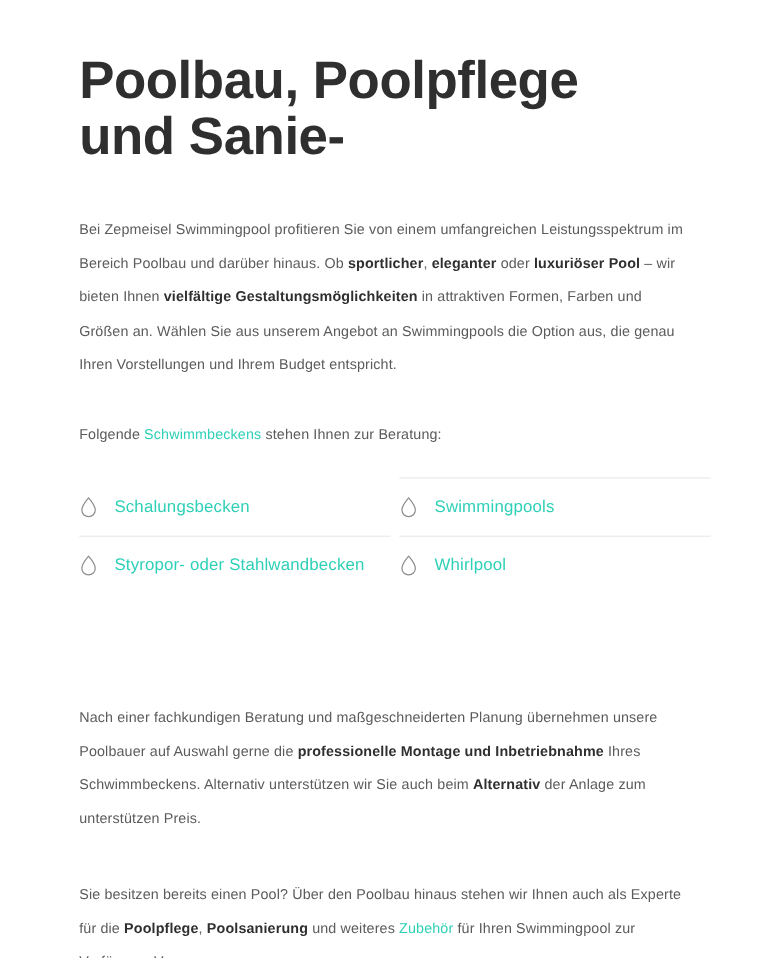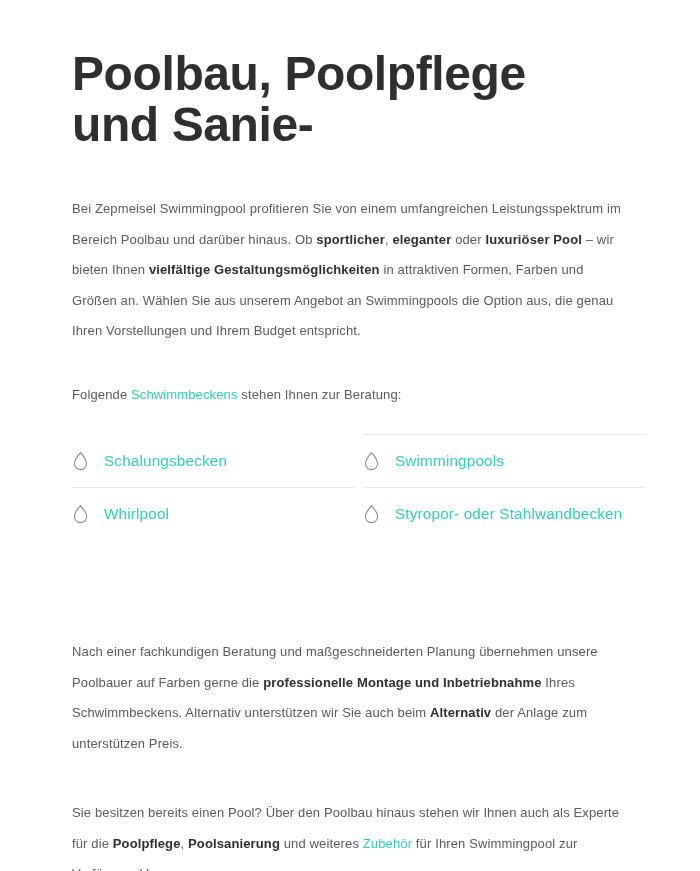--- a/index.html
+++ b/index.html
@@ -120,28 +120,28 @@
       <div class="system-cell has-rule">
         <svg viewBox="0 0 17 21" class="droplet-icon">
           <path d="M8.5 1.6 C8.5 1.6 2.1 9.0 2.1 13.3 C2.1 16.9 4.95 19.6 8.5 19.6 C12.05 19.6 14.9 16.9 14.9 13.3 C14.9 9.0 8.5 1.6 8.5 1.6 Z" fill="none" stroke="#8c8c8c" stroke-width="1.15" stroke-linejoin="round"></path>
         </svg>
         <a href="#" class="system-label link">Swimmingpools</a>
       </div>
       <div class="system-cell has-rule">
         <svg viewBox="0 0 17 21" class="droplet-icon">
           <path d="M8.5 1.6 C8.5 1.6 2.1 9.0 2.1 13.3 C2.1 16.9 4.95 19.6 8.5 19.6 C12.05 19.6 14.9 16.9 14.9 13.3 C14.9 9.0 8.5 1.6 8.5 1.6 Z" fill="none" stroke="#8c8c8c" stroke-width="1.15" stroke-linejoin="round"></path>
         </svg>
-        <a href="#" class="system-label link">Whirlpool</a>
+        <a href="#" class="system-label link">Styropor- oder Stahlwandbecken</a>
       </div>
       <div class="system-cell has-rule">
         <svg viewBox="0 0 17 21" class="droplet-icon">
           <path d="M8.5 1.6 C8.5 1.6 2.1 9.0 2.1 13.3 C2.1 16.9 4.95 19.6 8.5 19.6 C12.05 19.6 14.9 16.9 14.9 13.3 C14.9 9.0 8.5 1.6 8.5 1.6 Z" fill="none" stroke="#8c8c8c" stroke-width="1.15" stroke-linejoin="round"></path>
         </svg>
-        <a href="#" class="system-label link">Styropor- oder Stahlwandbecken</a>
+        <a href="#" class="system-label link">Whirlpool</a>
       </div>
       <div class="system-cell empty"></div>
     </div>
 
-  <p class="body-text para-after"><span>Nach einer fachkundigen Beratung und maßgeschneiderten Planung übernehmen unsere Poolbauer auf Farben gerne die </span><b>professionelle Montage und Inbetriebnahme</b><span> Ihres Schwimmbeckens. Alternativ unterstützen wir Sie auch beim </span><b>Alternativ</b><span> der Anlage zum unterstützen Preis.</span></p>
+  <p class="body-text para-after"><span>Nach einer fachkundigen Beratung und maßgeschneiderten Planung übernehmen unsere Poolbauer auf Auswahl gerne die </span><b>professionelle Montage und Inbetriebnahme</b><span> Ihres Schwimmbeckens. Alternativ unterstützen wir Sie auch beim </span><b>Alternativ</b><span> der Anlage zum unterstützen Preis.</span></p>
 
   <p class="body-text para-final"><span>Sie besitzen bereits einen Pool? Über den Poolbau hinaus stehen wir Ihnen auch als Experte für die </span><b>Poolpflege</b><span>, </span><b>Poolsanierung</b><span> und weiteres </span><a href="#" class="link">Zubehör</a><span> für Ihren Swimmingpool zur Verfügung. Von </span></p>
 
 </div>
 
 </body></html>

